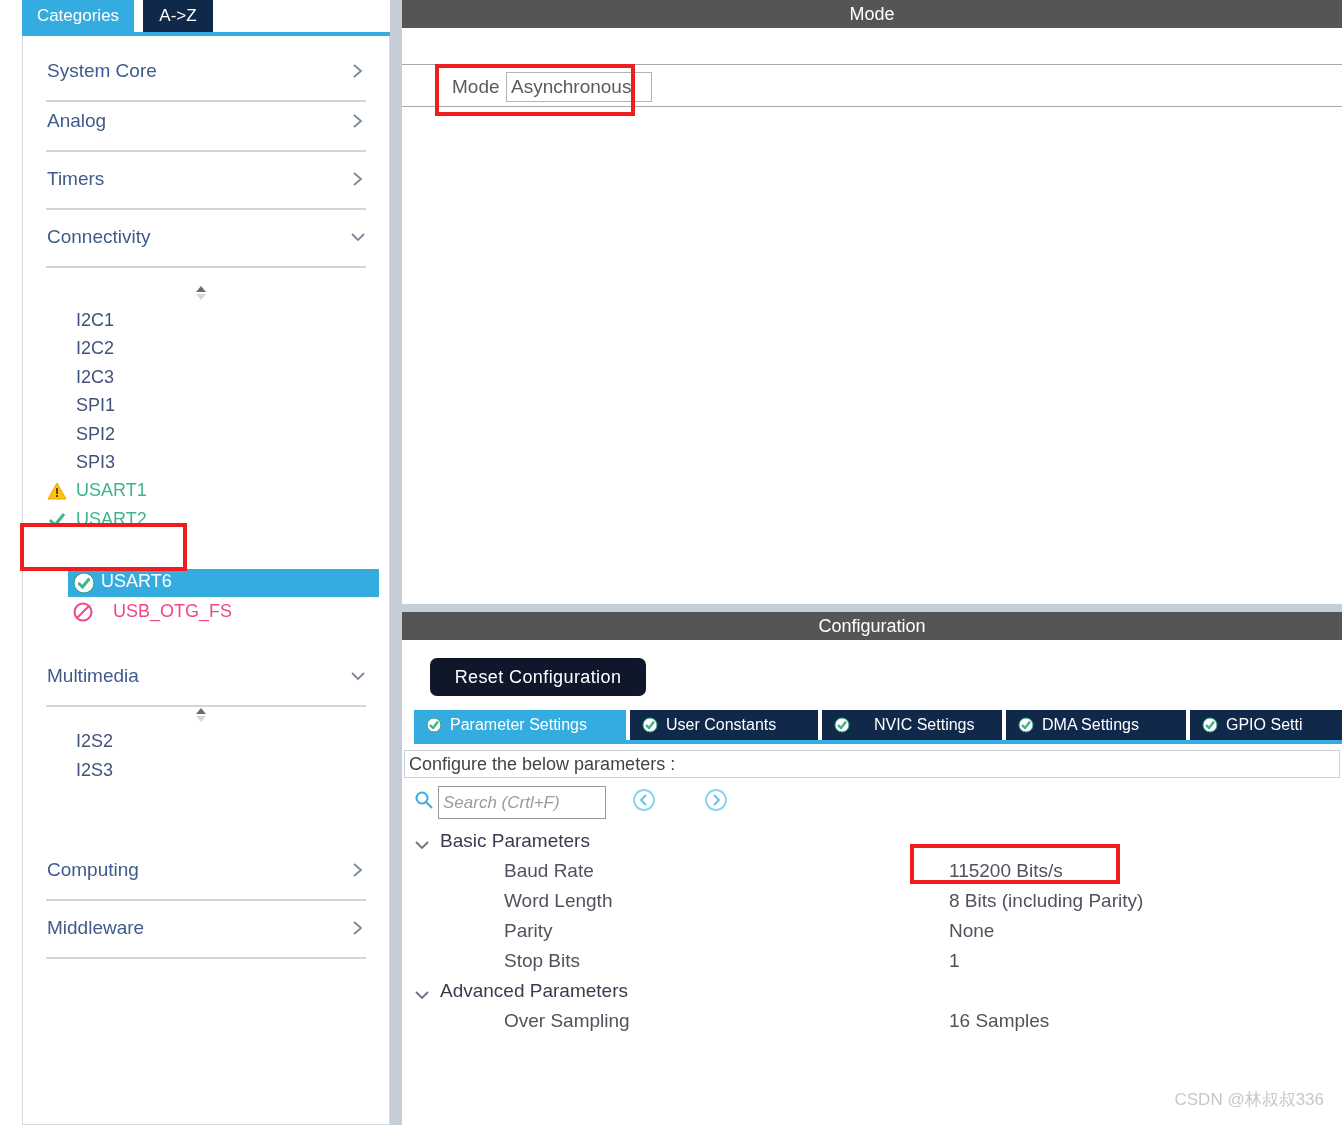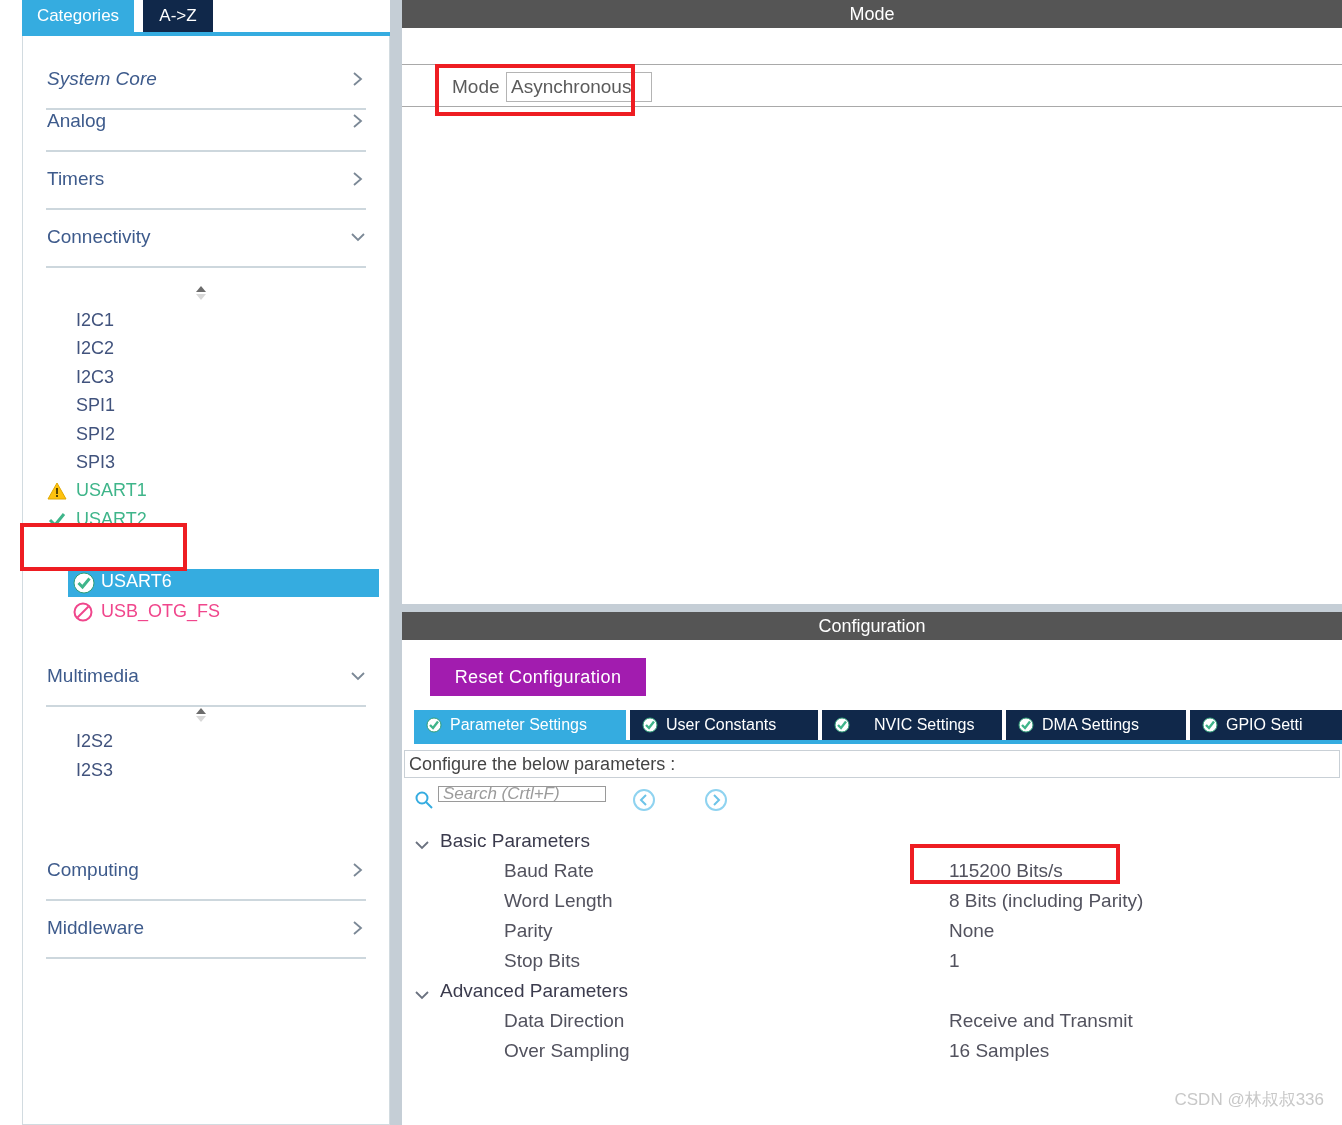--- a/index.html
+++ b/index.html
@@ -146,25 +146,26 @@
 
   #cfg-panel {
     position: absolute; left: 12px; top: 640px;
     width: 940px; height: 485px;
     background: #ffffff;
   }
 
   .reset-btn {
     position: absolute; left: 28px; top: 18px;
     width: 216px; height: 38px;
-    background: #a21caf;
+    background: #0f172a;
     color: #ffffff;
     font-size: 18px;
     display: flex; align-items: center; justify-content: center;
     letter-spacing: 0.4px;
+    border-radius: 7px;
   }
 
   .tabbar {
     position: absolute; left: 12px; top: 70px;
     width: 928px; height: 30px;
   }
   .cfgtab {
     position: absolute; top: 0; height: 30px;
     background: #10284a;
     display: flex; align-items: center;
@@ -188,21 +189,21 @@
     font-size: 18px; color: #444444;
     display: flex; align-items: center;
     padding-left: 4px;
     background: #ffffff;
   }
 
   .searchrow { position: absolute; left: 12px; top: 146px; }
   .search-ico { position: absolute; left: 0; top: 4px; }
   .search-input {
     position: absolute; left: 24px; top: 0;
-    width: 168px; height: 16px;
+    width: 168px; height: 33px;
     border: 1px solid #9a9a9a;
     background: #ffffff;
     font-family: "Liberation Sans", sans-serif;
     font-size: 17px; font-style: italic;
     color: #9b9b9b;
     padding-left: 4px;
   }
   .search-input::placeholder { color: #9b9b9b; font-style: italic; opacity: 1; }
   .nav-arrow { position: absolute; top: 2px; }
 
@@ -242,21 +243,21 @@
         <span>Categories</span>
       </div>
       <div class="tab-az">
         <span>A-&gt;Z</span>
       </div>
       <div class="tab-underline"></div>
     </div>
 
     <div class="panel-body">
 
-      <div class="cat-row" style="top:16px;font-style:italic;">
+      <div class="cat-row" style="top:8px;">
         <span class="cat-label">System Core</span>
         <span class="chev">
           <svg width="18" height="18" viewBox="0 0 18 18">
               <path d="M5 3 L12 9 L5 15" fill="none" stroke="#7b8896" stroke-width="1.8"></path>
             </svg>
         </span>
         <span class="cat-sep"></span>
       </div>
 
       <div class="cat-row" style="top:58px;">
@@ -328,21 +329,21 @@
         </svg>
       </span>
       <span class="sub-item sel" style="left:78px; top:535px;">USART6</span>
 
       <span class="st-ico" style="left:50px; top:566px;">
         <svg width="20" height="20" viewBox="0 0 20 20">
           <circle cx="10" cy="10" r="8.5" fill="none" stroke="#f0468c" stroke-width="2"></circle>
           <line x1="4.5" y1="15.5" x2="15.5" y2="4.5" stroke="#f0468c" stroke-width="2"></line>
         </svg>
       </span>
-      <span class="sub-item pink" style="left:78px; top:565px;">USB_OTG_FS</span>
+      <span class="sub-item pink" style="left:90px; top:565px;">USB_OTG_FS</span>
 
       <div class="cat-row" style="top:613px;">
         <span class="cat-label">Multimedia</span>
         <span class="chev">
           <svg width="18" height="18" viewBox="0 0 18 18">
               <path d="M3 6 L9 12 L15 6" fill="none" stroke="#7b8896" stroke-width="1.8"></path>
             </svg>
         </span>
         <span class="cat-sep"></span>
       </div>
@@ -516,24 +517,20 @@
         <div class="tree-row">
           <span class="tw">
             <svg width="16" height="12" viewBox="0 0 16 12">
                 <path d="M2 3 L8 9 L14 3" fill="none" stroke="#6b7280" stroke-width="1.8"></path>
               </svg>
           </span>
           <span class="tree-grp">Advanced Parameters</span>
         </div>
 
         <div class="tree-row">
-          <span class="tree-key">Data Direction</span>
-          <span class="tree-val">Receive and Transmit</span>
-        </div>
-        <div class="tree-row">
           <span class="tree-key">Over Sampling</span>
           <span class="tree-val">16 Samples</span>
         </div>
 
       </div>
 
       <div class="watermark">CSDN @林叔叔336</div>
 
     </div>
 

